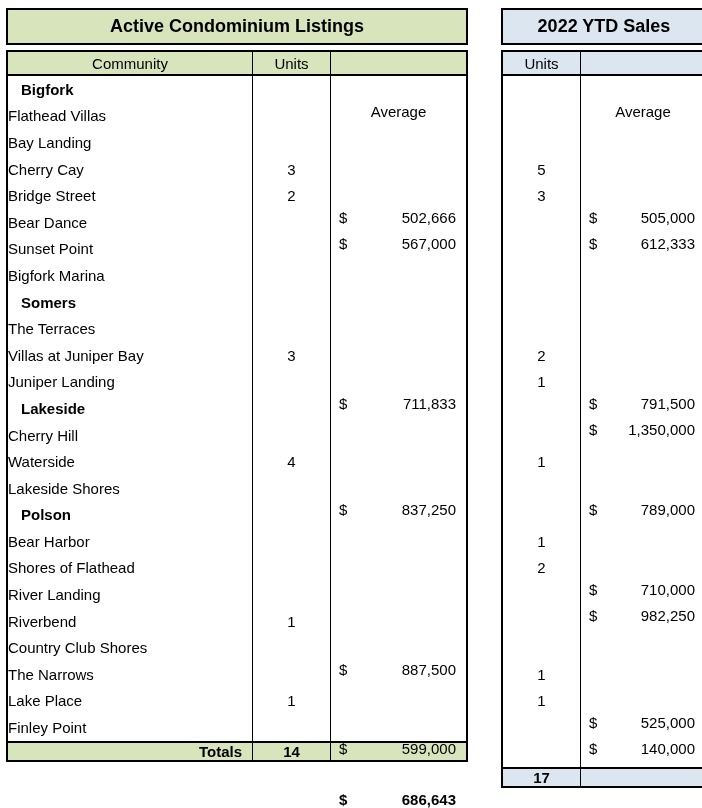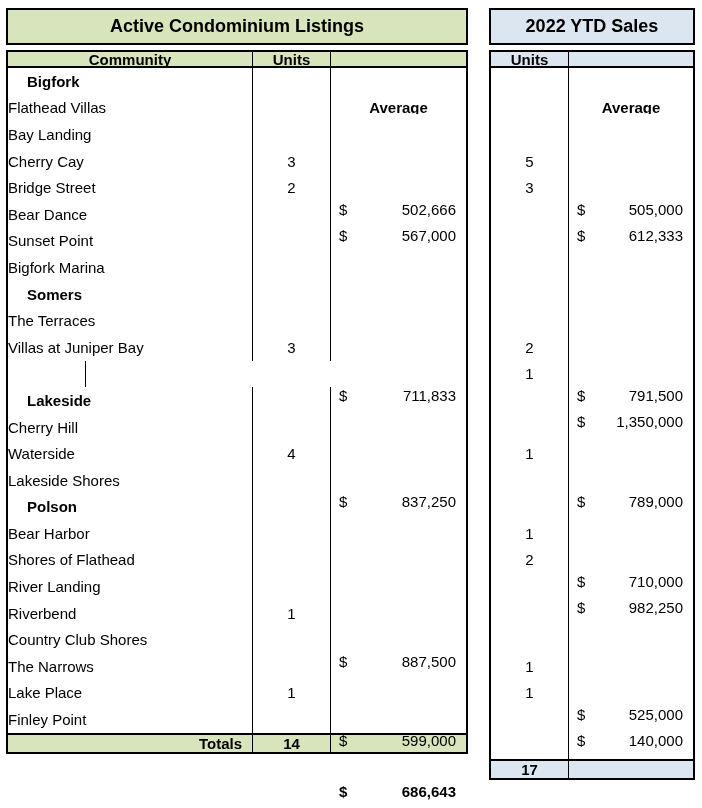--- a/index.html
+++ b/index.html
@@ -3,21 +3,21 @@
 <meta charset="utf-8">
 <style>
   * { box-sizing: border-box; margin: 0; padding: 0; }
   html, body { background: #fff; }
   body {
     width: 702px;
     height: 808px;
     font-family: "Liberation Sans", sans-serif;
     color: #000;
   }
-  .page { display: flex; gap: 21px; padding: 8px 0 0 6px; }
+  .page { display: flex; gap: 33px; padding: 8px 0 0 6px; }
 
   .tbl-wrap { display: flex; flex-direction: column; }
   .left-wrap  { width: 462px; }
   .right-wrap { width: 206px; }
 
   .title-box {
     border: 2px solid #000;
     height: 37px;
     display: flex;
     align-items: center;
@@ -25,23 +25,23 @@
     font-weight: bold;
     font-size: 18px;
   }
   .left-wrap  .title-box { background: var(--green, #d8e4bc); }
   .right-wrap .title-box { background: var(--blue, #dce6f1); }
 
   .grid { border: 2px solid #000; margin-top: 5px; }
 
   .hdr-row {
     display: flex;
-    height: 16px;
+    height: 24px;
     border-bottom: 2px solid #000;
-    font-weight: bold;
+    font-weight: normal;
     font-size: 15px;
   }
   .left-wrap  .hdr-row { background: var(--green, #d8e4bc); }
   .right-wrap .hdr-row { background: var(--blue, #dce6f1); }
 
   .row { display: flex; height: 26.6px; font-size: 15px; }
   .totals-row {
     display: flex;
     height: 19px;
     border-top: 2px solid #000;
@@ -65,21 +65,21 @@
   .left-wrap .community { width: 245px; }
   .left-wrap .units     { width: 78px; justify-content: center; }
   .left-wrap .avg       { width: 135px; }
 
   
   .right-wrap .units { width: 78px; justify-content: center; }
   .right-wrap .avg   { width: 124px; }
 
   .hdr-row .c { justify-content: center; }
 
-  .community.group  { font-weight: bold; padding-left: 19px; }
+  .community.group  { font-weight: bold; padding-left: 13px; }
   .community.indent { }
 
   .avg { justify-content: space-between; padding: 0 10px 0 8px; }
   .num { margin-left: auto; }
 
   .totals-row .community { justify-content: flex-end; padding-right: 10px; }
 </style>
 </head>
 <body>
 
@@ -152,20 +152,21 @@
           </div>
           <div class="row">
             <div class="c community indent">Villas at Juniper Bay</div>
             <div class="c units">3</div>
             <div class="c avg">
               <div class="dollar">$</div>
               <div class="num">711,833</div>
             </div>
           </div>
           <div class="row">
+            <div class="c community indent">Juniper Landing</div>
             <div class="c units"></div>
             <div class="c avg"></div>
           </div>
           <div class="row">
             <div class="c community group">Lakeside</div>
             <div class="c units"></div>
             <div class="c avg"></div>
           </div>
           <div class="row">
             <div class="c community indent">Cherry Hill</div>

